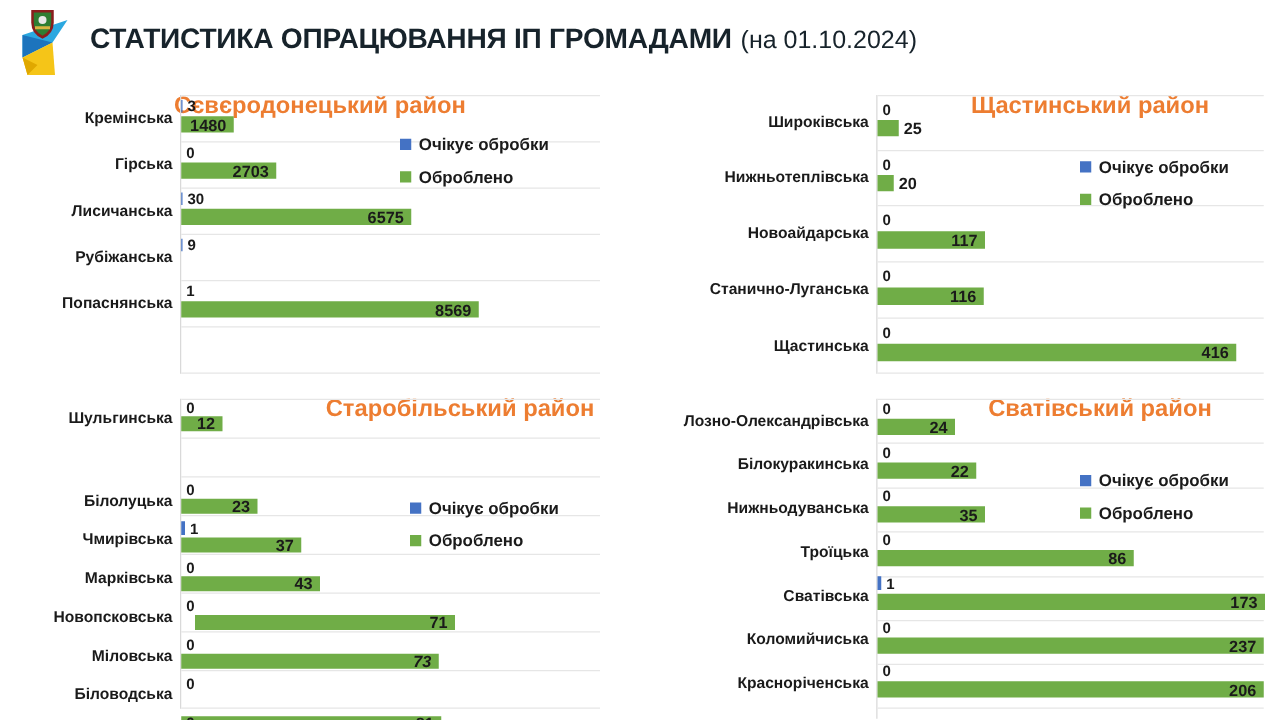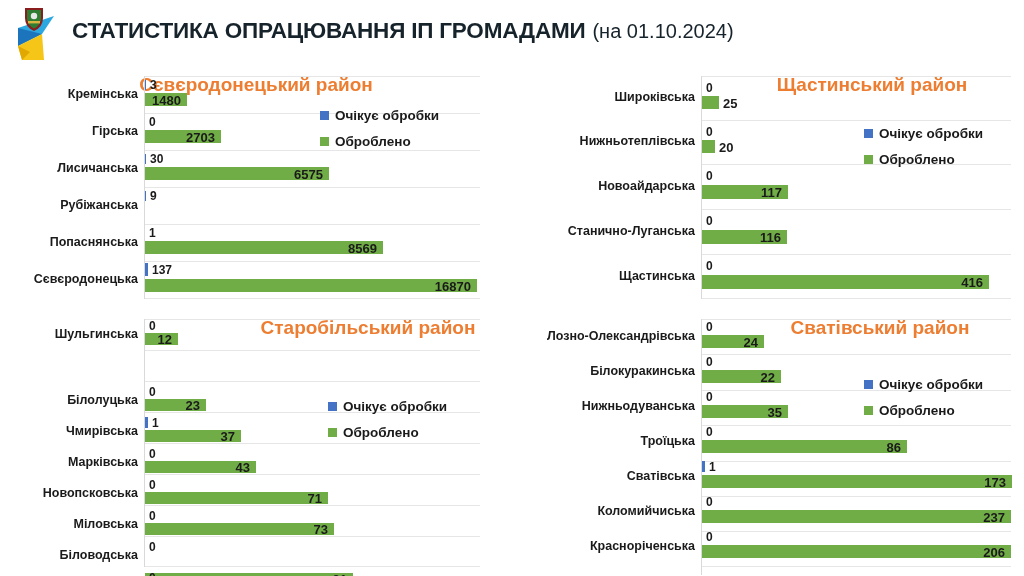--- a/index.html
+++ b/index.html
@@ -201,32 +201,20 @@
           <div class="bar-pending" style="width:0px;"></div>
           <span class="val-pending">1</span>
         </div>
         <div class="bar-done-wrap" style="top:17px; height:13px;">
           <div class="bar-done" style="width:238px;">
             <span class="val-done">8569</span>
           </div>
         </div>
       </div>
 
-      <div class="row" style="height:37px;">
-        <span class="row-label">Сєвєродонецька</span>
-        <div class="bar-pending-wrap" style="top:2px; height:13px;">
-          <div class="bar-pending" style="width:3px;"></div>
-          <span class="val-pending">137</span>
-        </div>
-        <div class="bar-done-wrap" style="top:18px; height:13px;">
-          <div class="bar-done" style="width:332px;">
-            <span class="val-done">16870</span>
-          </div>
-        </div>
-      </div>
     </div>
 
     <div class="legend" style="left:320px; top:46px;">
       <div class="legend-item">
         <span class="legend-swatch pending"></span>
         <span class="legend-label">Очікує обробки</span>
       </div>
       <div class="legend-item">
         <span class="legend-swatch done"></span>
         <span class="legend-label">Оброблено</span>
@@ -387,34 +375,34 @@
         </div>
       </div>
 
       <div class="row" style="height:31px;">
         <span class="row-label">Новопсковська</span>
         <div class="bar-pending-wrap" style="top:2px; height:10px;">
           <div class="bar-pending" style="width:0px;"></div>
           <span class="val-pending">0</span>
         </div>
         <div class="bar-done-wrap" style="top:14px; height:12px;">
-          <div class="bar-done" style="width:183px;">
+          <div class="bar-done" style="width:208px;margin-left:11px;">
             <span class="val-done">71</span>
           </div>
         </div>
       </div>
 
       <div class="row" style="height:31px;">
         <span class="row-label">Міловська</span>
         <div class="bar-pending-wrap" style="top:2px; height:10px;">
           <div class="bar-pending" style="width:0px;"></div>
           <span class="val-pending">0</span>
         </div>
         <div class="bar-done-wrap" style="top:14px; height:12px;">
-          <div class="bar-done" style="width:189px;">
+          <div class="bar-done" style="width:206px;font-style:italic;">
             <span class="val-done">73</span>
           </div>
         </div>
       </div>
 
       <div class="row" style="height:31px;">
         <span class="row-label">Біловодська</span>
         <div class="bar-pending-wrap" style="top:2px; height:10px;">
           <div class="bar-pending" style="width:0px;"></div>
           <span class="val-pending">0</span>

